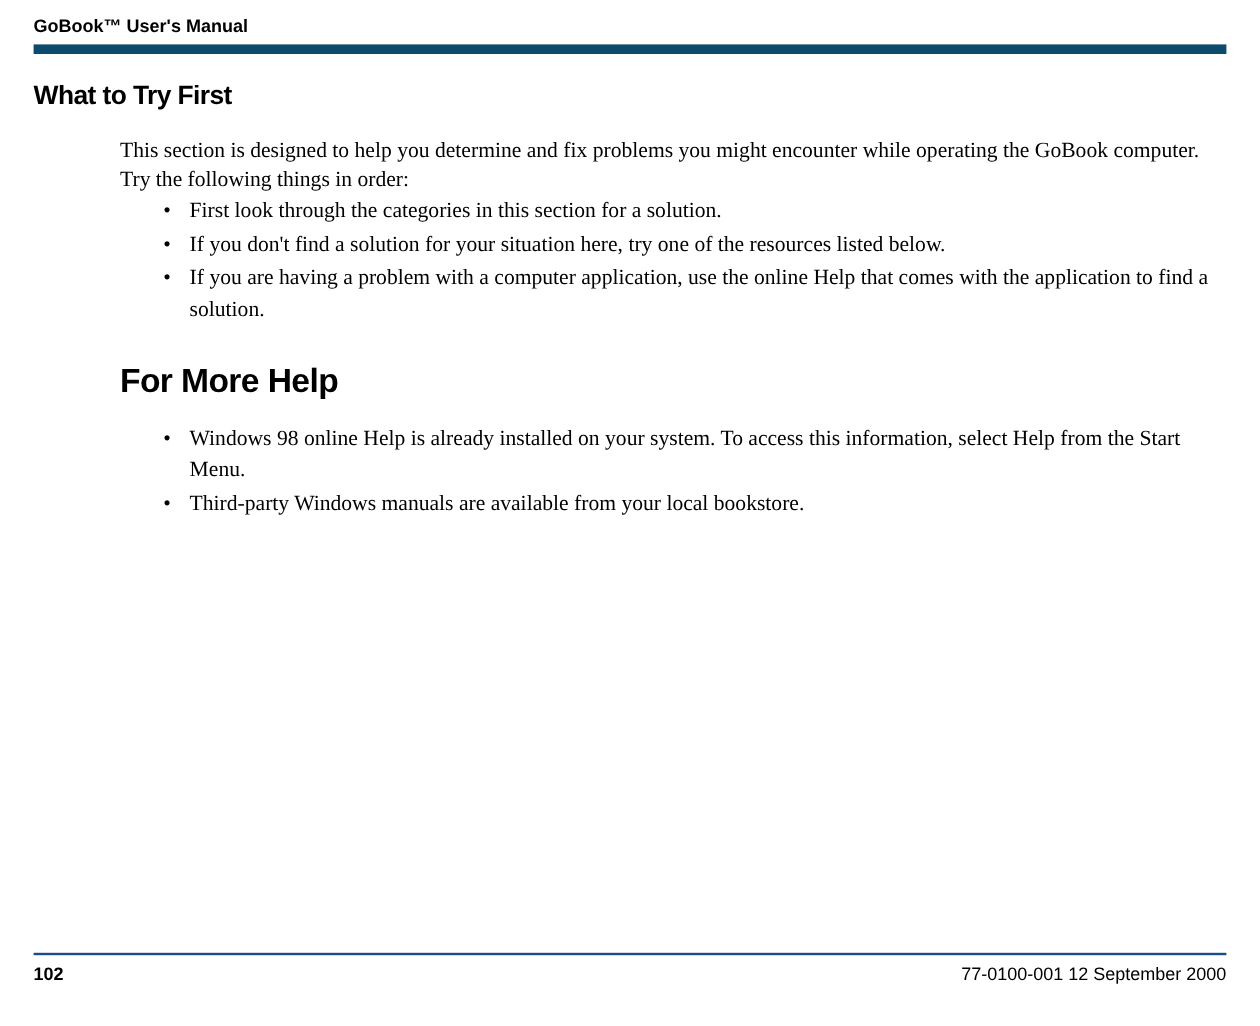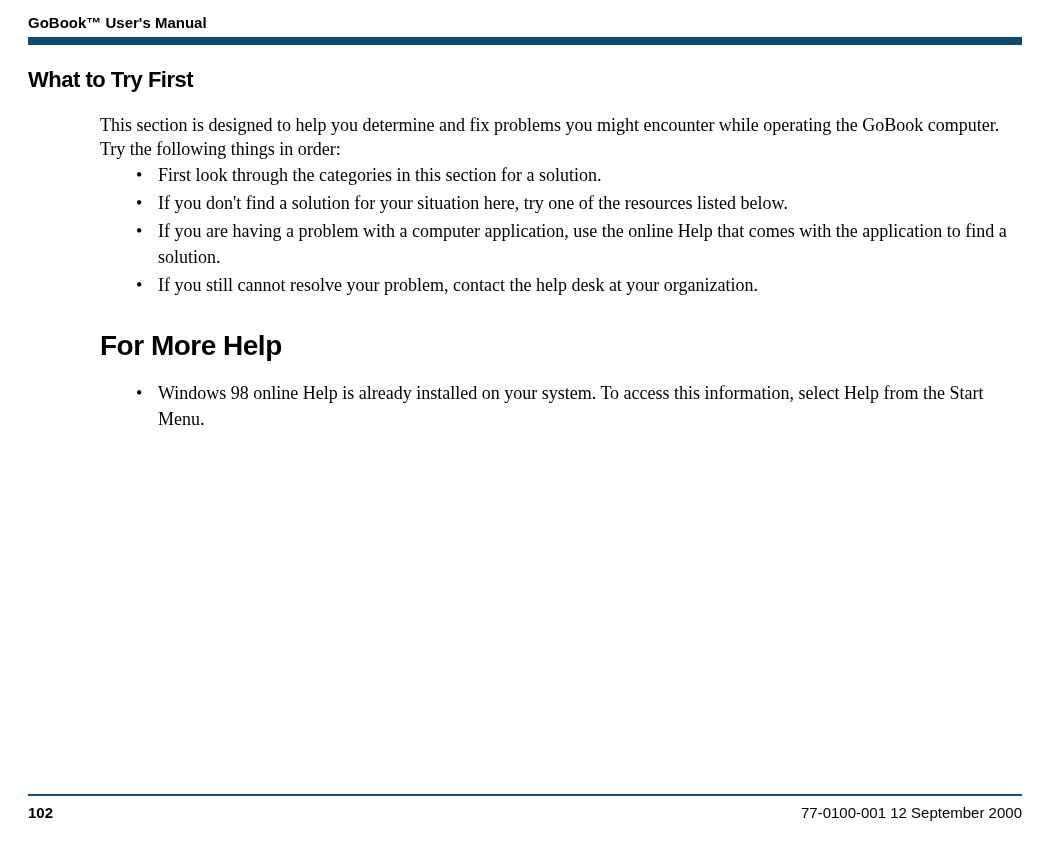--- a/index.html
+++ b/index.html
@@ -98,27 +98,27 @@
 
   <h1 class="main-title">What to Try First</h1>
 
   <div class="content-block">
     <p class="intro">This section is designed to help you determine and fix problems you might encounter while operating the GoBook computer. Try the following things in order:</p>
 
     <ul class="bullets">
       <li>First look through the categories in this section for a solution.</li>
       <li>If you don't find a solution for your situation here, try one of the resources listed below.</li>
       <li>If you are having a problem with a computer application, use the online Help that comes with the application to find a solution.</li>
-      <li>If you still cannot resolve your problem, contact the help desk at your organization.</li>
     </ul>
 
     <h2 class="sub-title">For More Help</h2>
 
     <ul class="bullets">
       <li>Windows 98 online Help is already installed on your system. To access this information, select Help from the Start Menu.</li>
+      <li>Third-party Windows manuals are available from your local bookstore.</li>
     </ul>
   </div>
 
   <div class="footer">
     <span class="footer-left">102</span>
     <span class="footer-right">77-0100-001   12 September 2000</span>
   </div>
 </div>
 
 </body></html>

